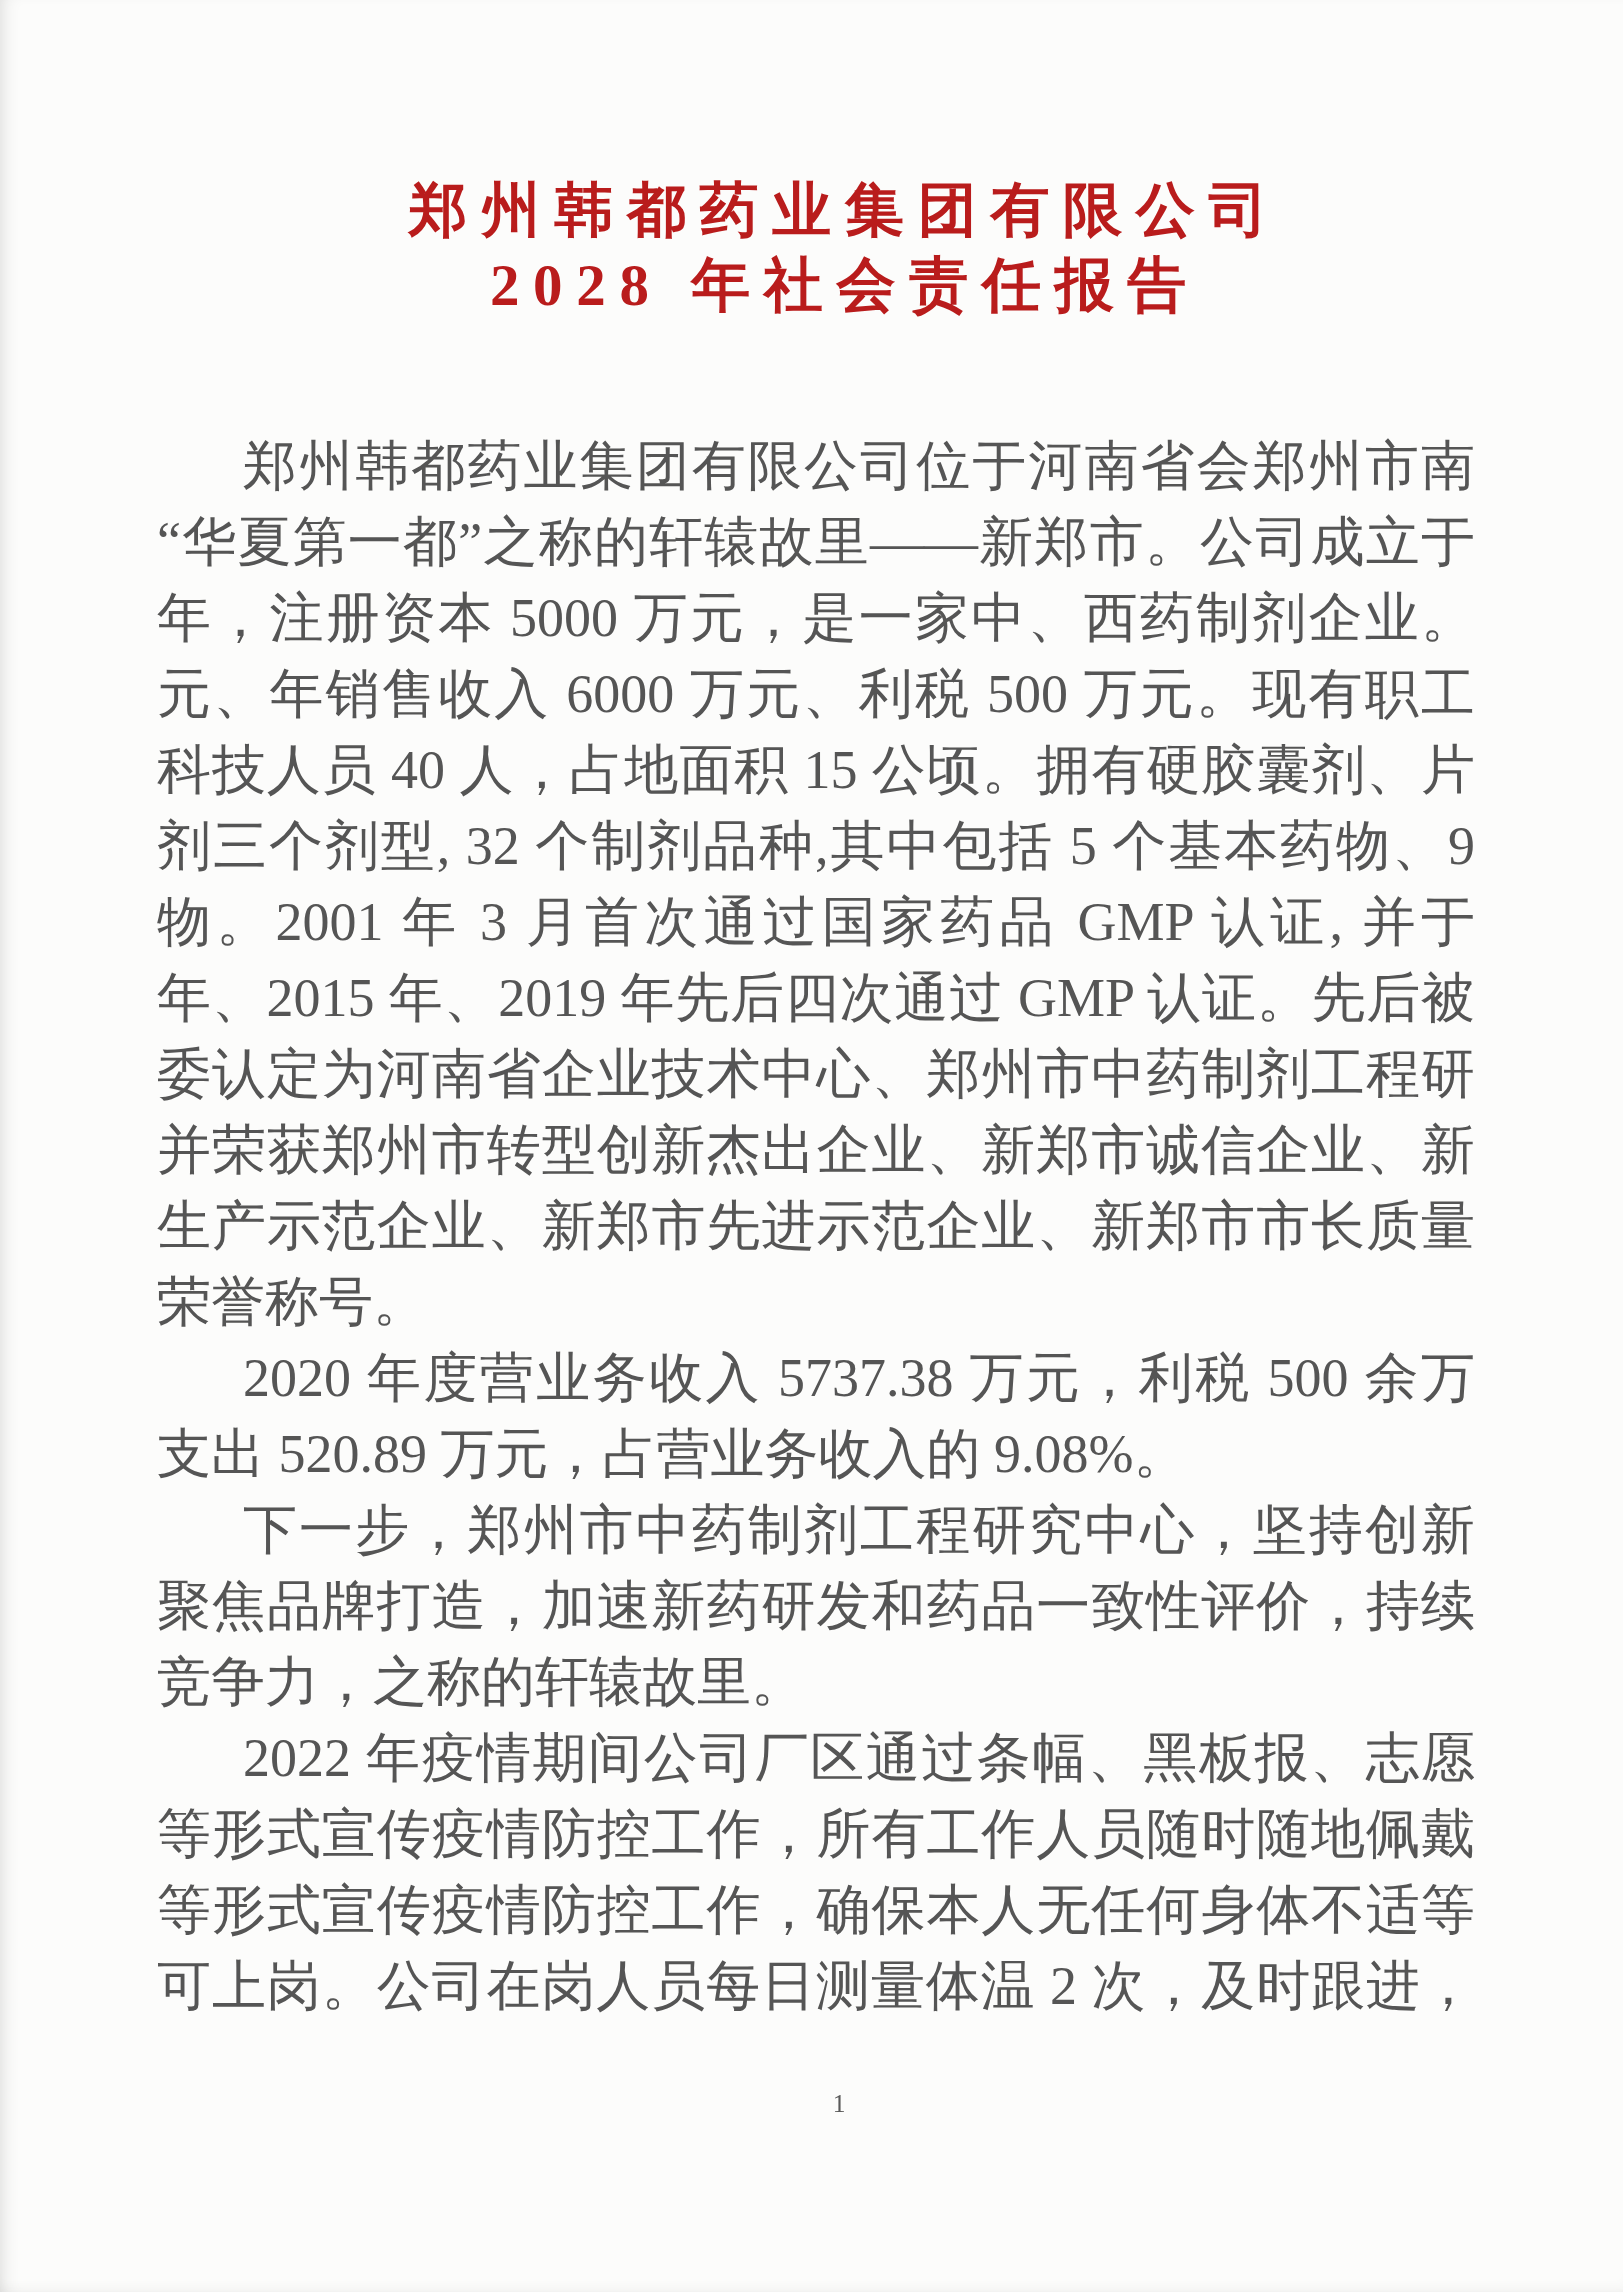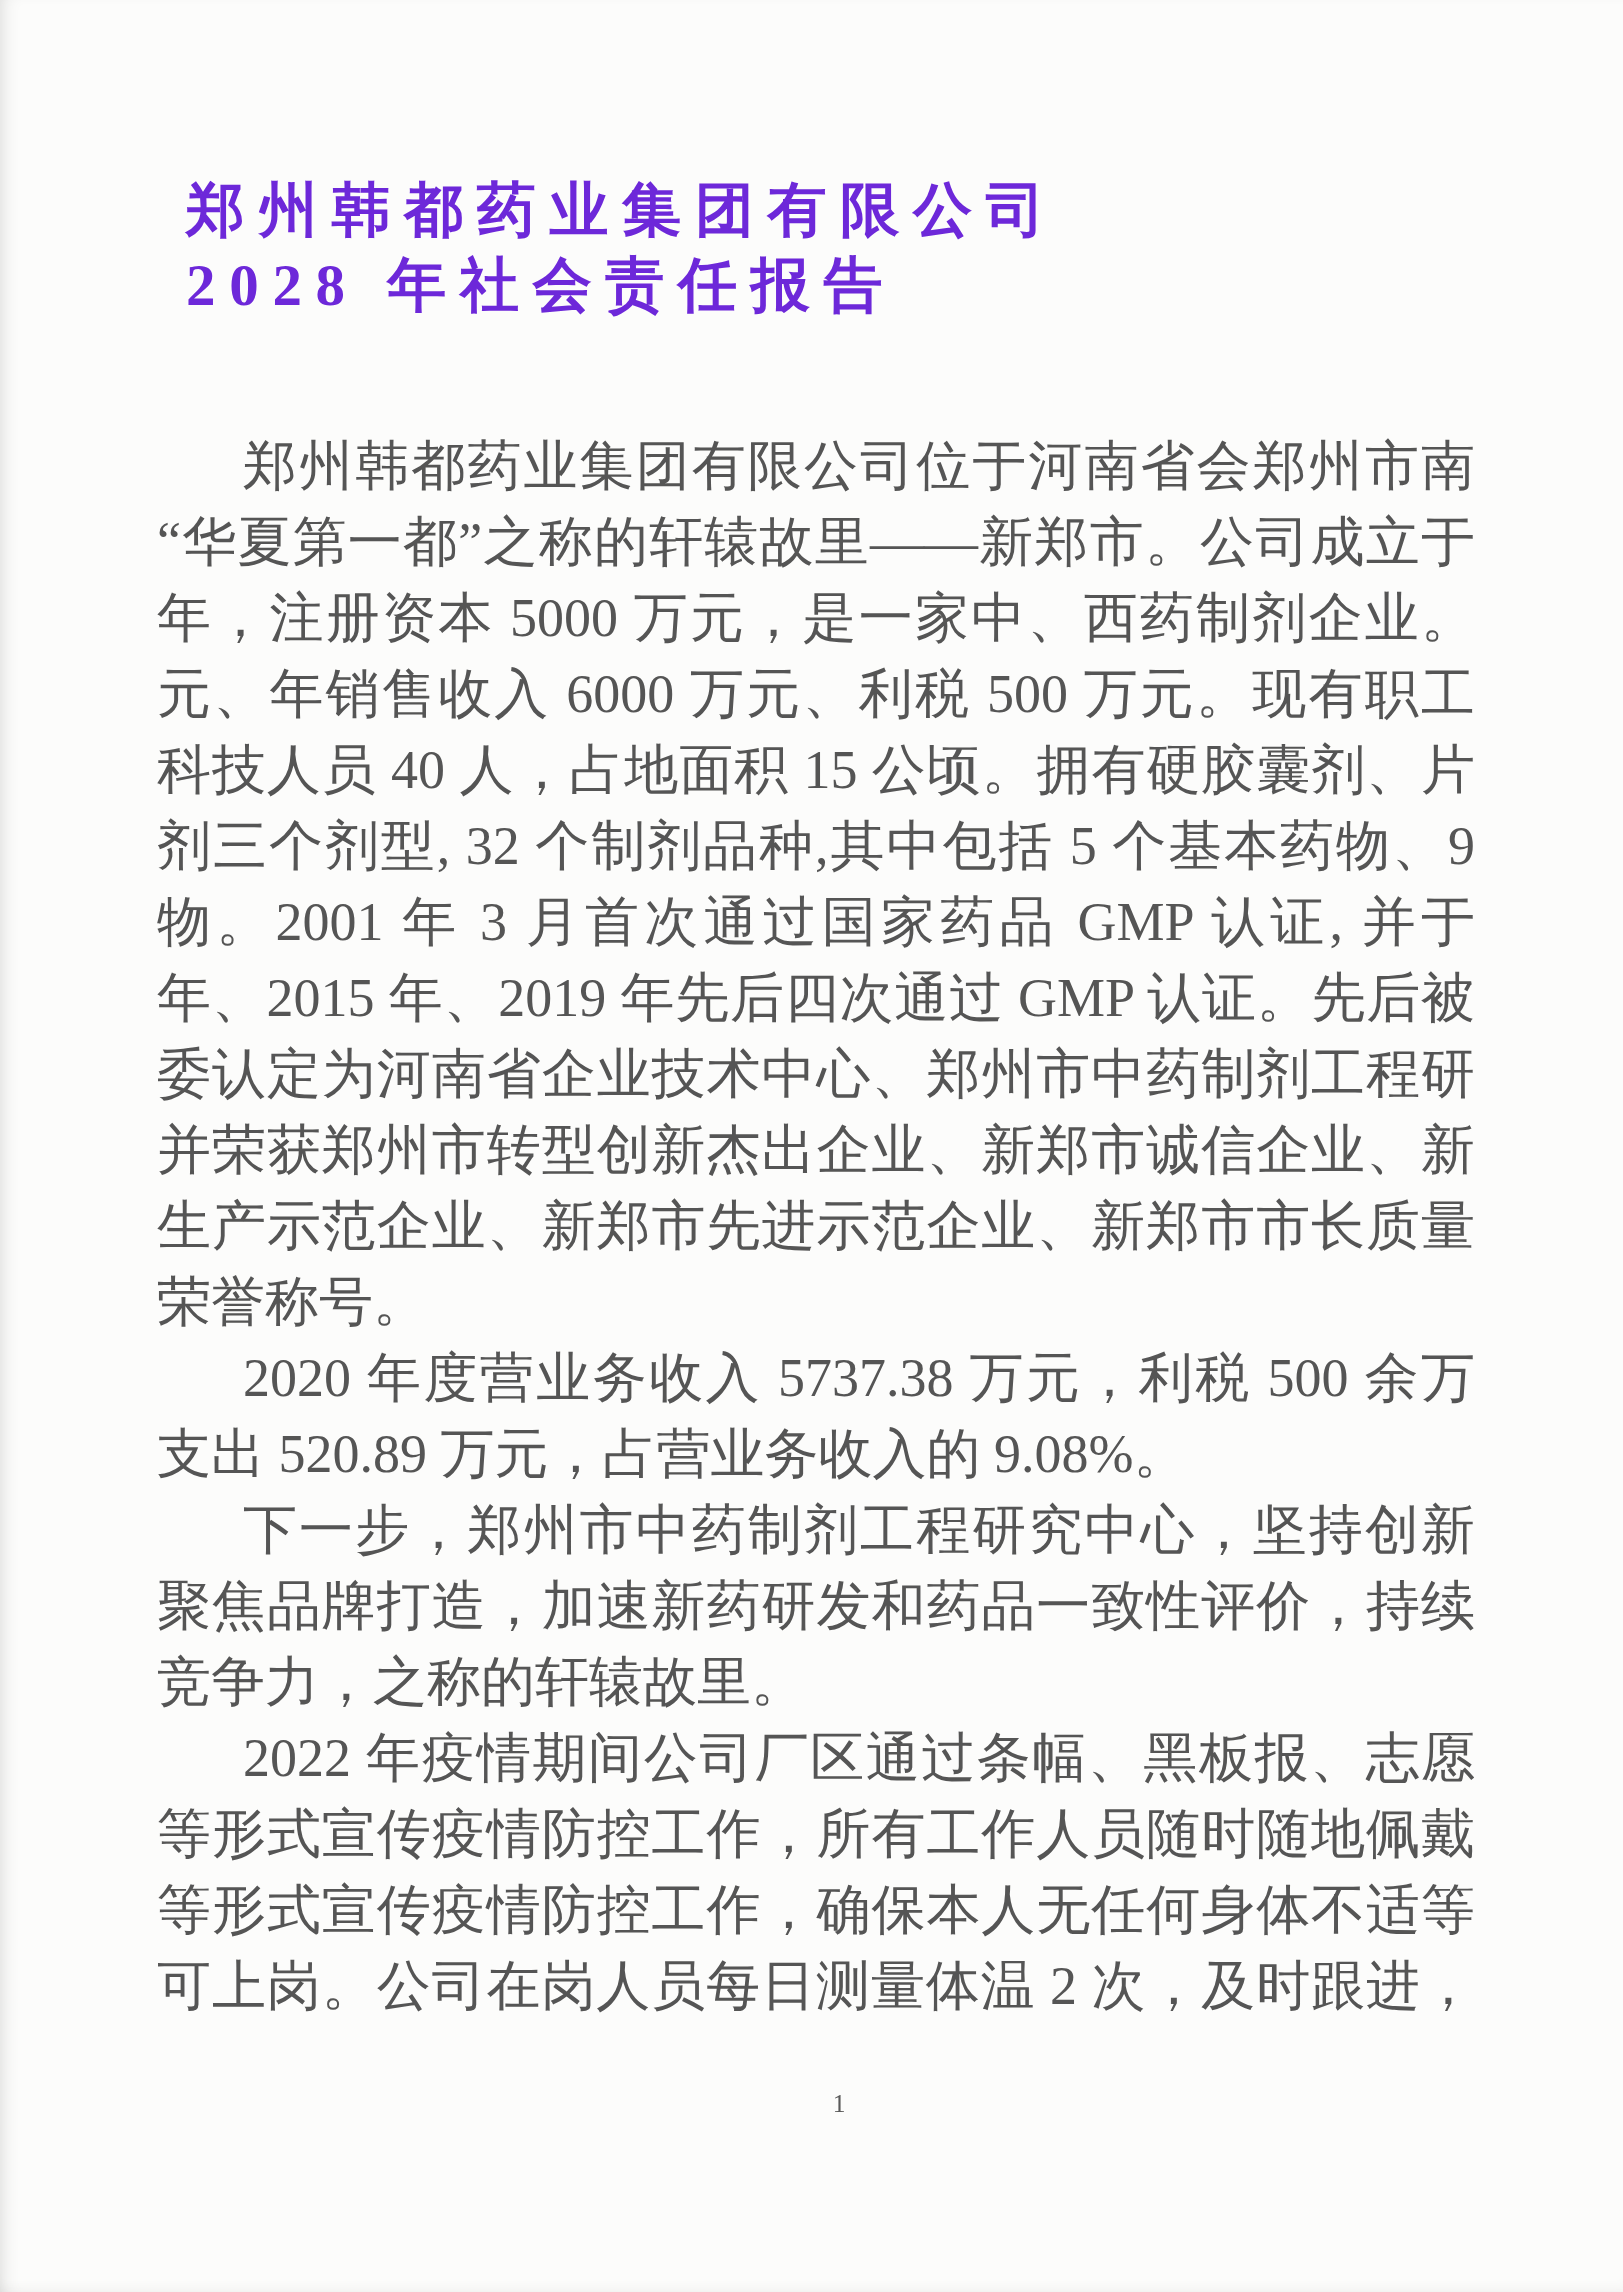--- a/index.html
+++ b/index.html
@@ -18,23 +18,23 @@
     color: #545454;
     box-shadow: inset 13.7px 0 19.6px -13.7px rgba(0,0,0,0.16),
                 inset 0 -11.8px 15.7px -11.8px rgba(0,0,0,0.07);
   }
   .title-block {
     position: absolute;
     top: 173px;
     left: 157px;
     width: 1318px;
     padding-left: 29px;
-    text-align: left;
+    text-align: center;
     font-weight: bold;
-    color: #6d28d9;
+    color: #b91c1c;
   }
   .title-line {
     font-size: 59px;
     line-height: 75px;
     letter-spacing: 13.7px;
     white-space: nowrap;
   }
   .body-text {
     position: absolute;
     top: 428px;

